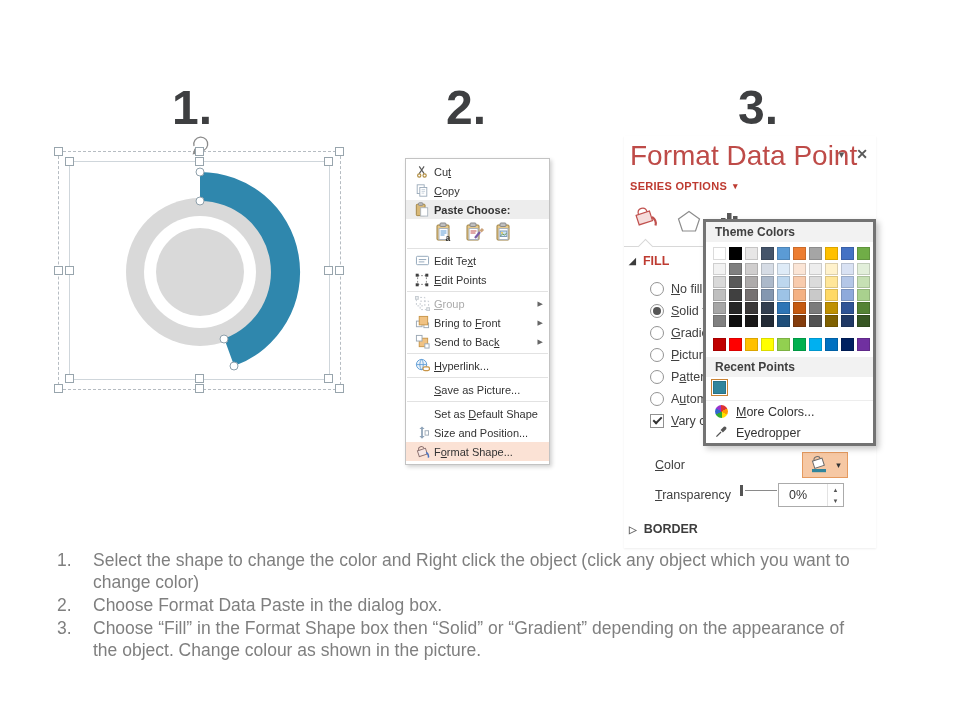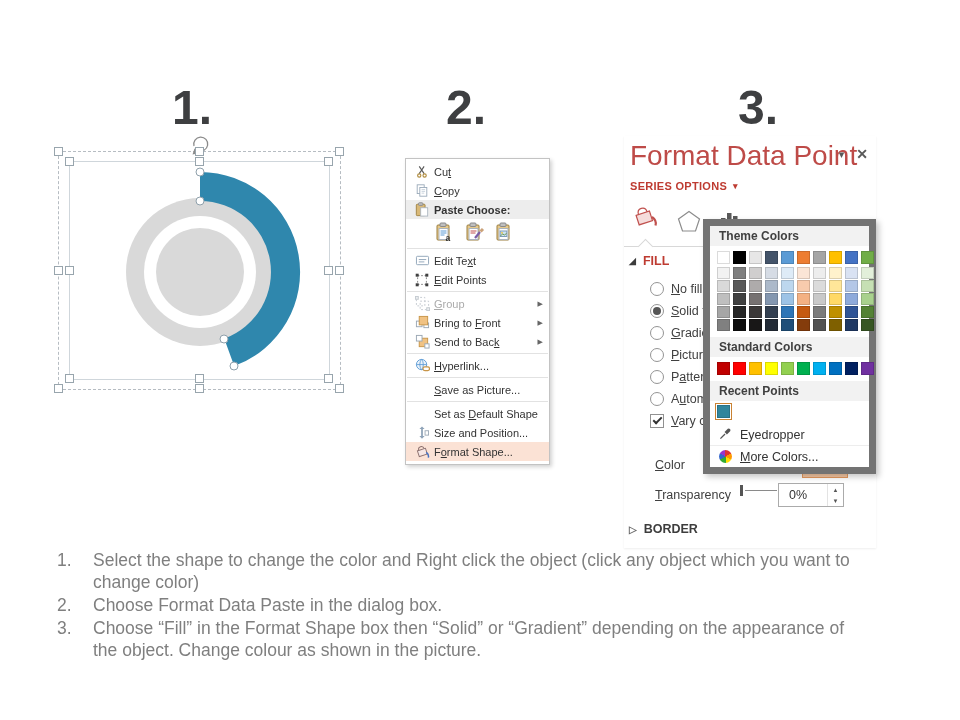--- a/index.html
+++ b/index.html
@@ -65,21 +65,21 @@
   .color-btn .dd{font-size:9px;color:#333;}
   .fp-trans-label{position:absolute;left:31px;top:352px;font-size:12.5px;color:#404040;}
   .slider-thumb{position:absolute;left:116px;top:349px;width:3px;height:11px;background:#555;}
   .slider-line{position:absolute;left:121px;top:354px;width:32px;height:1px;background:#8a8a8a;}
   .spinner{position:absolute;left:154px;top:347px;width:66px;height:24px;border:1px solid #ababab;background:#fff;
            display:flex;align-items:center;font-size:12.5px;color:#333;box-sizing:border-box;padding-left:10px;}
   .spin-col{margin-left:auto;height:100%;width:15px;border-left:1px solid #e3e3e3;display:flex;flex-direction:column;
             align-items:center;justify-content:space-around;font-size:6px;color:#555;}
 
   
-  .color-popup{position:absolute;left:703px;top:219px;width:173px;background:#fff;border:7px solid #737373;
+  .color-popup{position:absolute;left:703px;top:219px;width:173px;background:#fff;border:3px solid #737373;
                box-shadow:3px 3px 6px rgba(0,0,0,.22);z-index:10;font-size:12.5px;color:#333;box-sizing:border-box;}
   .cp-header{background:#F2F2F2;padding:3px 9px;font-weight:bold;font-size:12px;color:#404040;}
   .cp-swatches{padding:5px 7px 6px;}
   .cp-row{display:grid;grid-template-columns:repeat(10,13px);gap:3px;}
   .cp-tints{display:grid;grid-template-columns:repeat(10,13px);column-gap:3px;row-gap:1px;margin-top:3px;}
   .sw{width:13px;height:13px;box-shadow:inset 0 0 0 1px rgba(0,0,0,.14);}
   .sw.tint{height:12px;}
   .sw.selected{outline:1px solid #C98233;outline-offset:1px;}
   .cp-recent-row{padding:4px 7px 6px;display:flex;gap:3px;}
   .cp-menu-item{display:flex;align-items:center;gap:8px;padding:0 9px;height:21px;}
@@ -442,49 +442,48 @@
           <span class="sw tint" style="background: rgb(24, 23, 23);"></span>
           <span class="sw tint" style="background: rgb(34, 42, 53);"></span>
           <span class="sw tint" style="background: rgb(31, 78, 121);"></span>
           <span class="sw tint" style="background: rgb(132, 60, 12);"></span>
           <span class="sw tint" style="background: rgb(82, 82, 82);"></span>
           <span class="sw tint" style="background: rgb(127, 96, 0);"></span>
           <span class="sw tint" style="background: rgb(31, 56, 100);"></span>
           <span class="sw tint" style="background: rgb(55, 86, 35);"></span>
         </div>
     </div>
-    <div class="cp-header">Standard Colors</div>
     <div class="cp-swatches">
       <div class="cp-row" id="standard-row">
           <span class="sw" style="background: rgb(192, 0, 0);"></span>
           <span class="sw" style="background: rgb(255, 0, 0);"></span>
           <span class="sw" style="background: rgb(255, 192, 0);"></span>
           <span class="sw" style="background: rgb(255, 255, 0);"></span>
           <span class="sw" style="background: rgb(146, 208, 80);"></span>
           <span class="sw" style="background: rgb(0, 176, 80);"></span>
           <span class="sw" style="background: rgb(0, 176, 240);"></span>
           <span class="sw" style="background: rgb(0, 112, 192);"></span>
           <span class="sw" style="background: rgb(0, 32, 96);"></span>
           <span class="sw" style="background: rgb(112, 48, 160);"></span>
         </div>
     </div>
     <div class="cp-header">Recent Points</div>
     <div class="cp-recent-row" id="recent-row">
         <span class="sw selected" style="background: rgb(49, 133, 156);"></span>
       </div>
+    <div class="cp-menu-item first">
+      <span class="wheel"></span>
+      <span id="more-colors-label"><u>M</u>ore Colors...</span>
+    </div>
     <div class="cp-menu-item">
       <span id="icon-eyedropper"><svg width="13" height="13" viewBox="0 0 14 14">
             <path d="M1.5 12.5 L6.5 7.5" stroke="#555" stroke-width="1.4"></path>
             <path d="M6 5.5 l2.5 2.5 3.5-3.5 a1.8 1.8 0 0 0 -2.5-2.5 Z" fill="#555"></path>
           </svg></span>
       <span>Eyedropper</span>
-    </div>
-    <div class="cp-menu-item first">
-      <span class="wheel"></span>
-      <span id="more-colors-label"><u>M</u>ore Colors...</span>
     </div>
   </div>
 
   <div class="instructions">
       <div class="ins-row">
         <span class="ins-num">1.</span>
         <span class="ins-text">Select the shape to change the color and Right click the object (click any object which you want to change color)</span>
       </div>
       <div class="ins-row">
         <span class="ins-num">2.</span>

